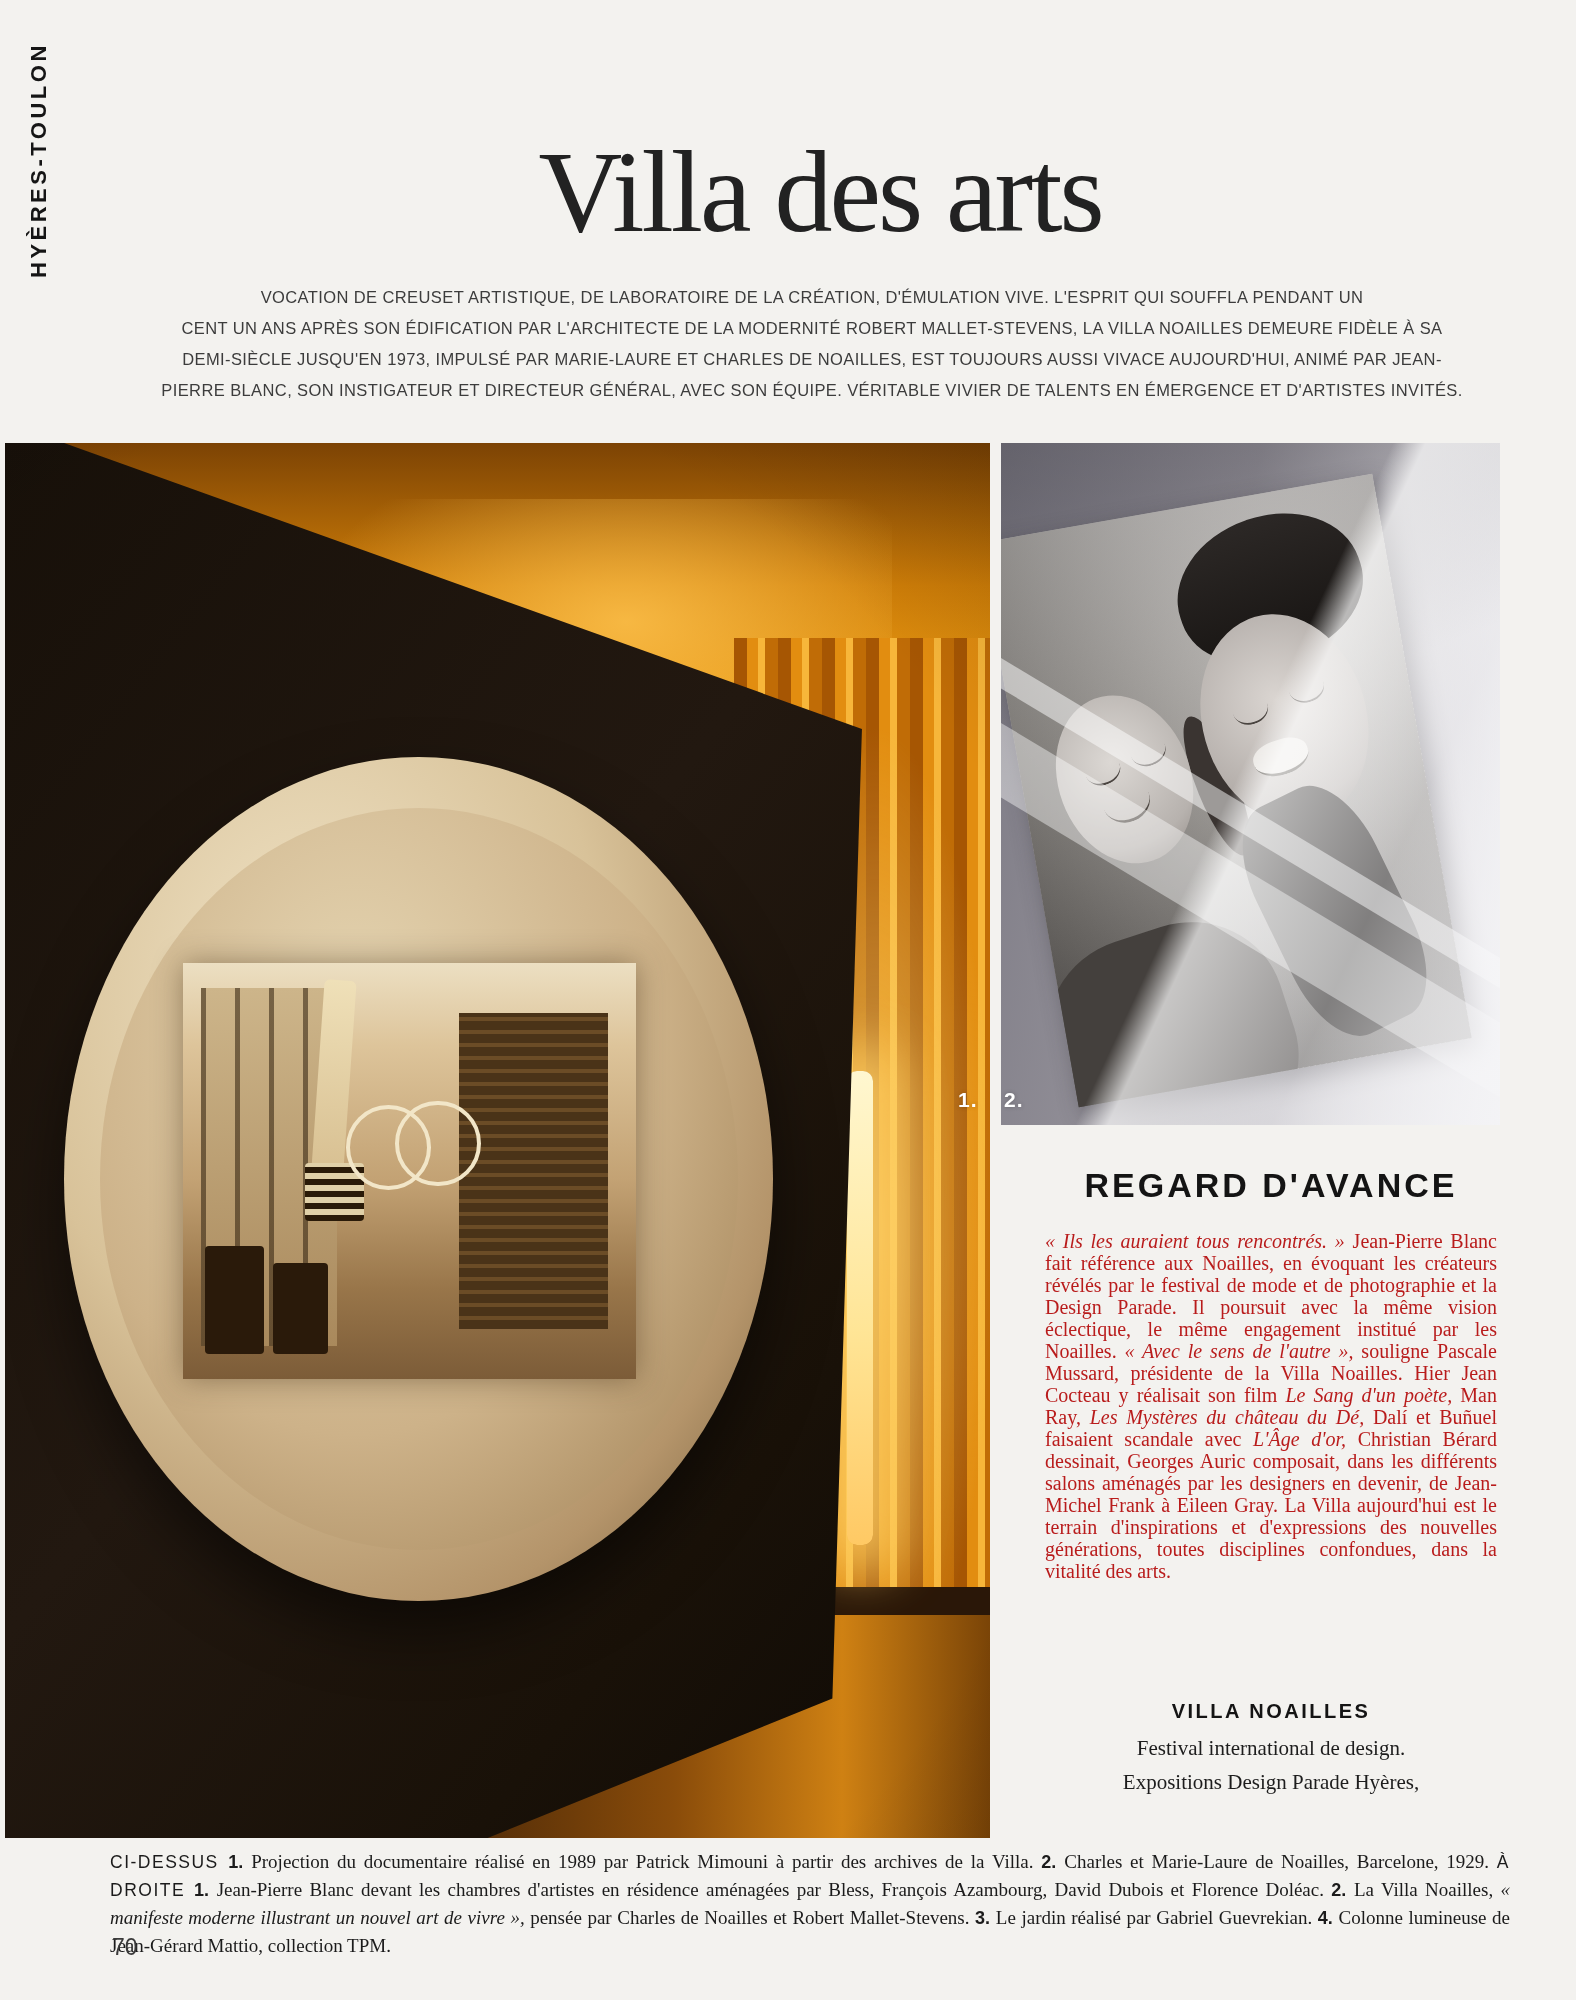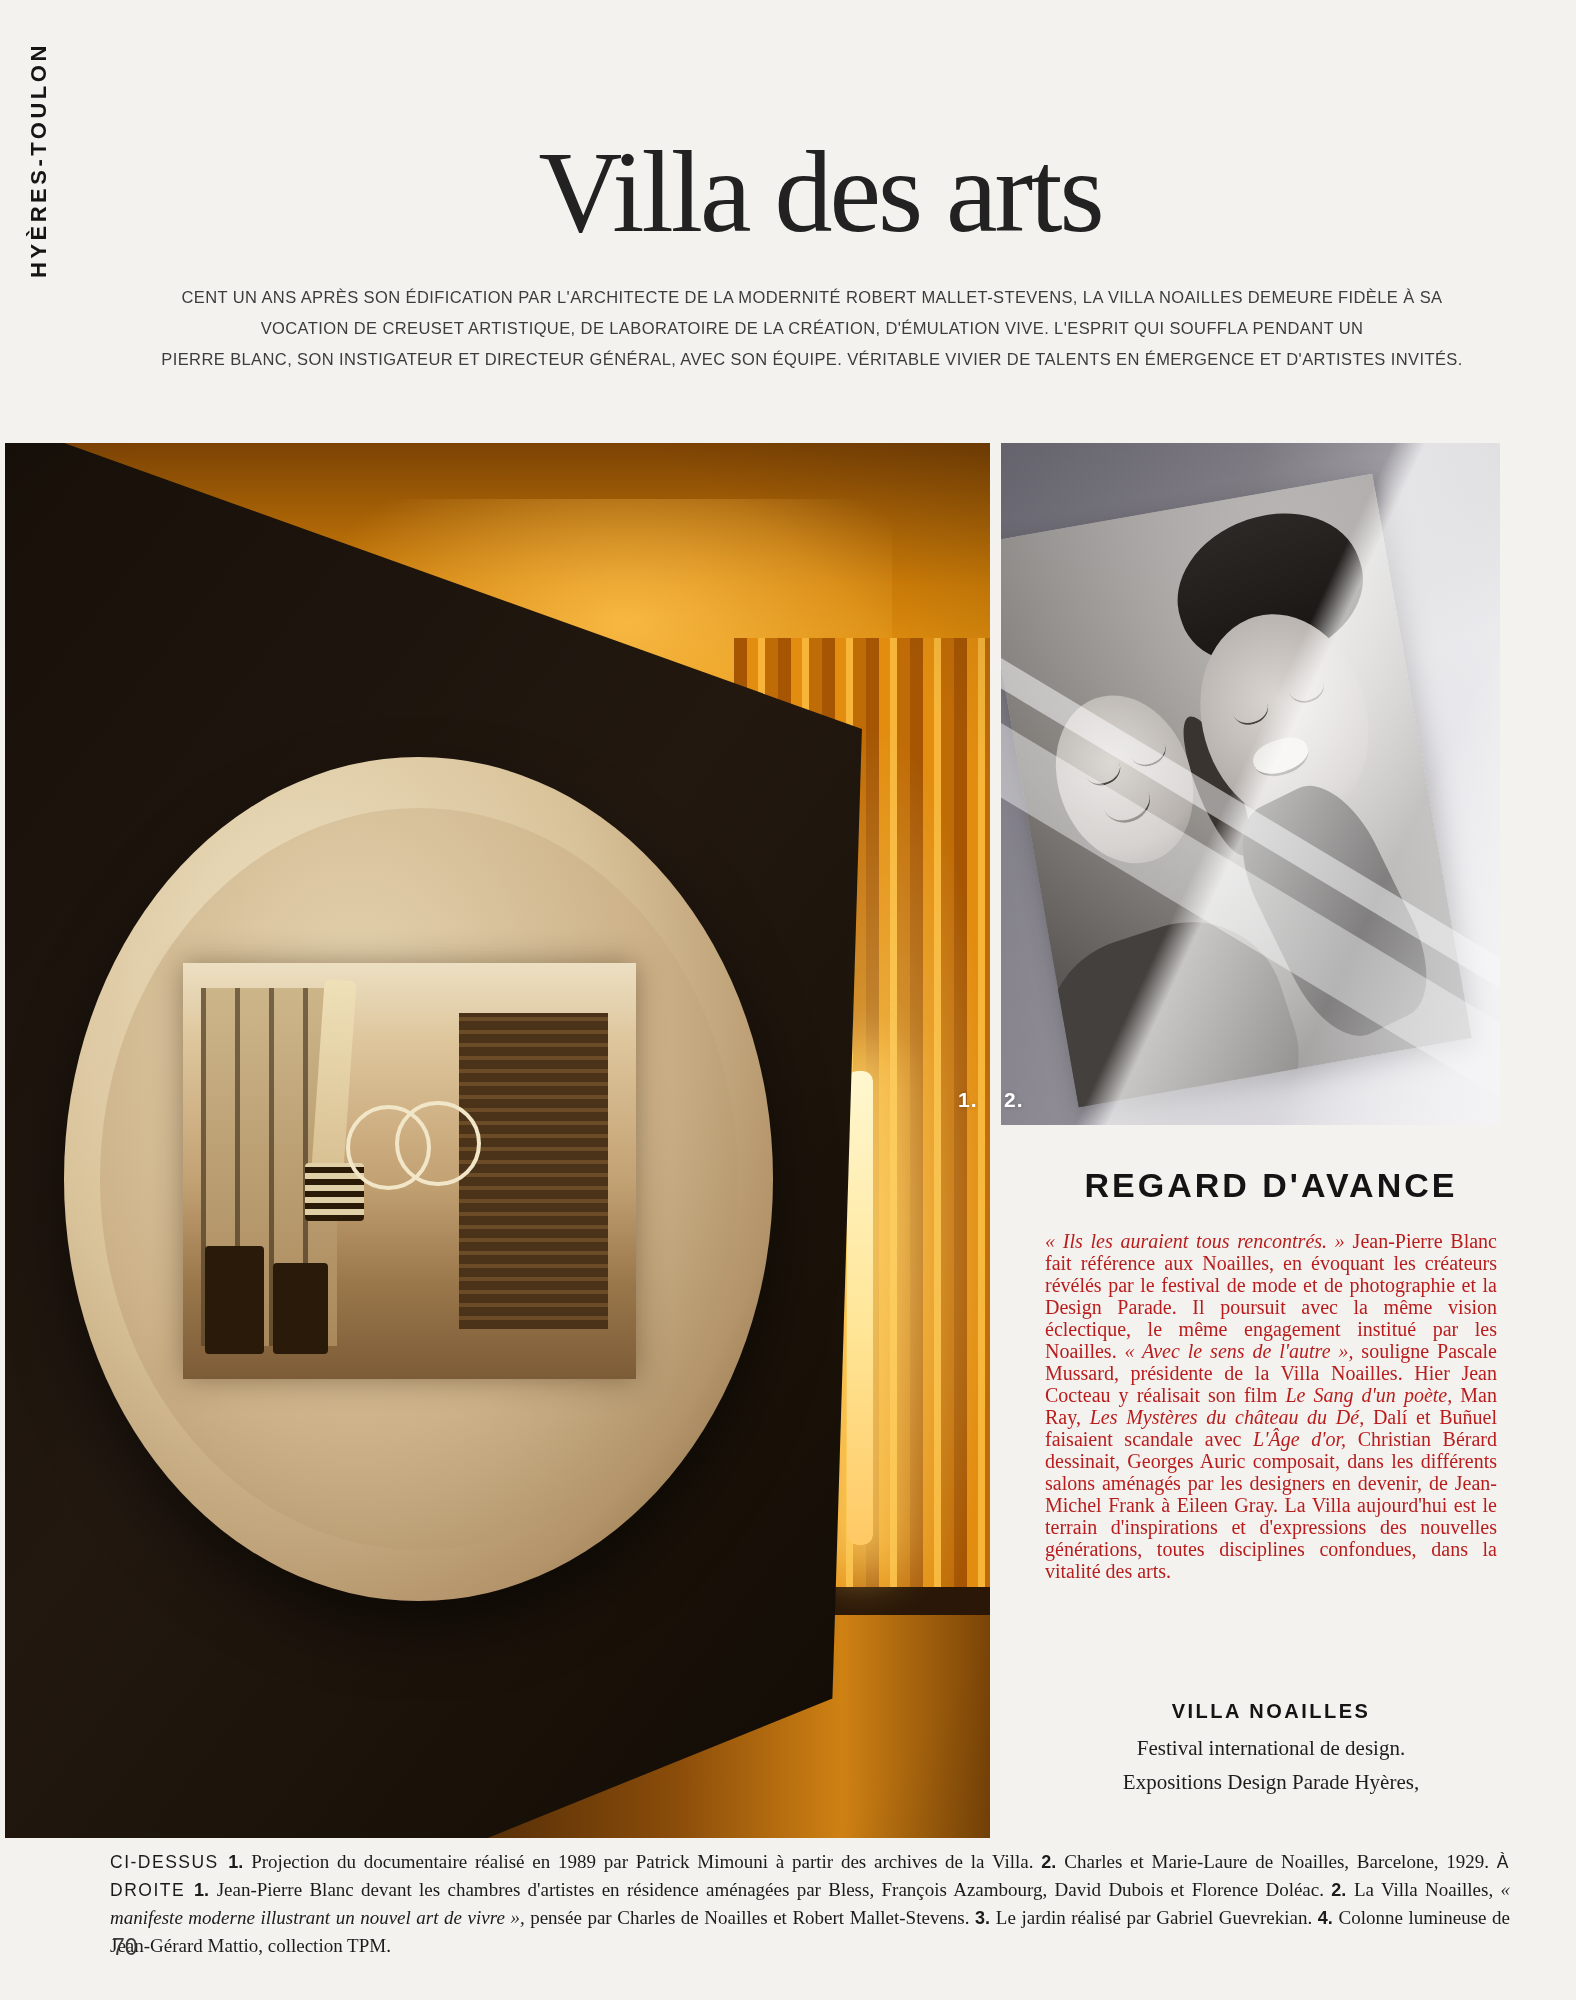--- a/index.html
+++ b/index.html
@@ -160,22 +160,23 @@
   }
 </style>
 </head>
 <body>
 
 <div class="vtab">HYÈRES-TOULON</div>
 
 <h1 class="title" style="margin:8px;font-weight:normal;">Villa des arts</h1>
 
 <div class="intro">
+  <div class="line">VOCATION DE CREUSET ARTISTIQUE, DE LABORATOIRE DE LA CRÉATION, D'ÉMULATION VIVE. L'ESPRIT QUI SOUFFLA PENDANT UN</div>
   <div class="line">CENT UN ANS APRÈS SON ÉDIFICATION PAR L'ARCHITECTE DE LA MODERNITÉ ROBERT MALLET-STEVENS, LA VILLA NOAILLES DEMEURE FIDÈLE À SA</div>
-  <div class="line">VOCATION DE CREUSET ARTISTIQUE, DE LABORATOIRE DE LA CRÉATION, D'ÉMULATION VIVE. L'ESPRIT QUI SOUFFLA PENDANT UN</div>
+  <div class="line">DEMI-SIÈCLE JUSQU'EN 1973, IMPULSÉ PAR MARIE-LAURE ET CHARLES DE NOAILLES, EST TOUJOURS AUSSI VIVACE AUJOURD'HUI, ANIMÉ PAR JEAN-</div>
   <div class="line">PIERRE BLANC, SON INSTIGATEUR ET DIRECTEUR GÉNÉRAL, AVEC SON ÉQUIPE. VÉRITABLE VIVIER DE TALENTS EN ÉMERGENCE ET D'ARTISTES INVITÉS.</div>
 </div>
 
 <div class="photoL">
   <div class="ceiling"></div>
   <div class="ceiling-glow"></div>
   <div class="curtain"></div>
   <div class="light-col"></div>
   <div class="floor"></div>
   <div class="wall"></div>

